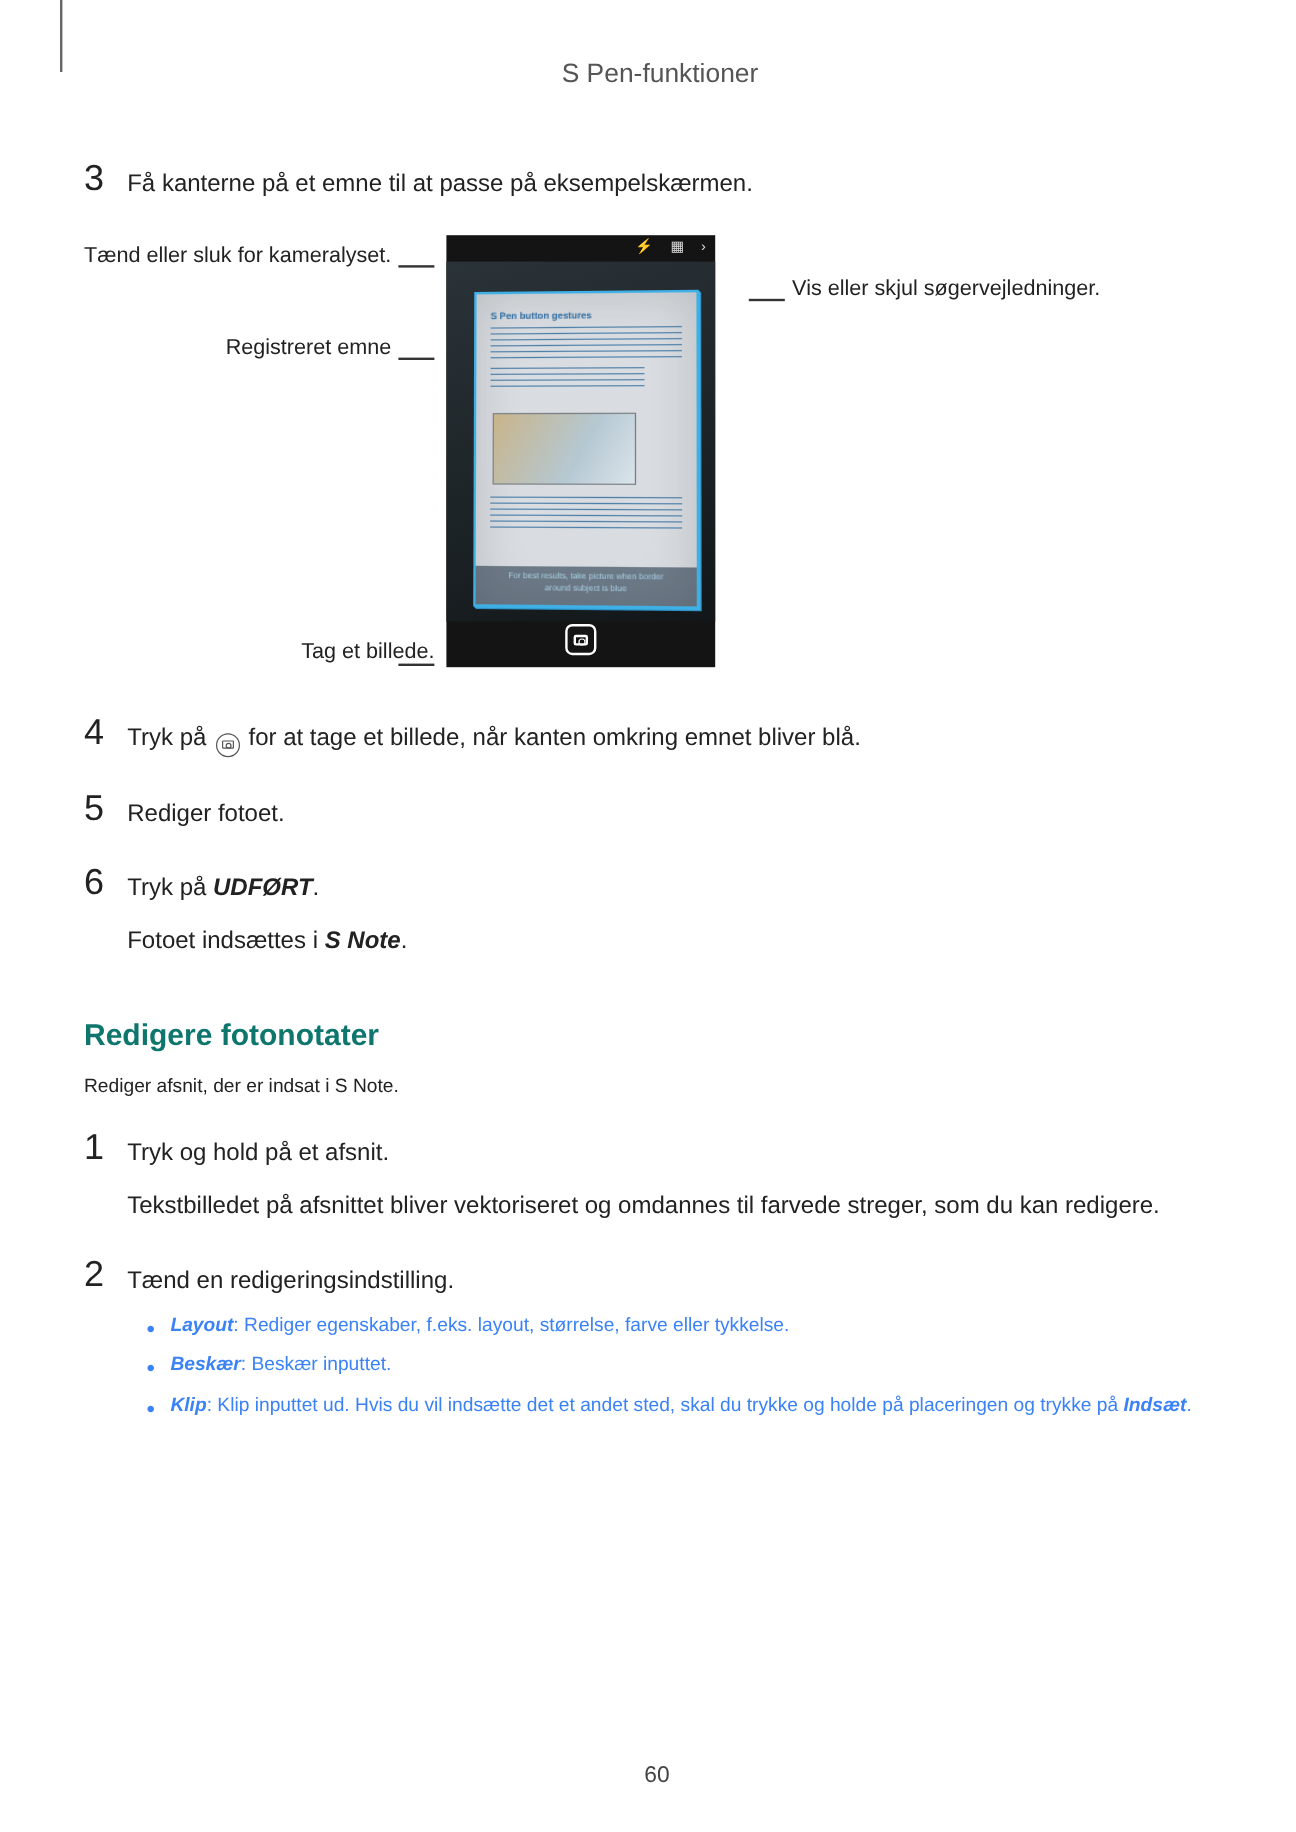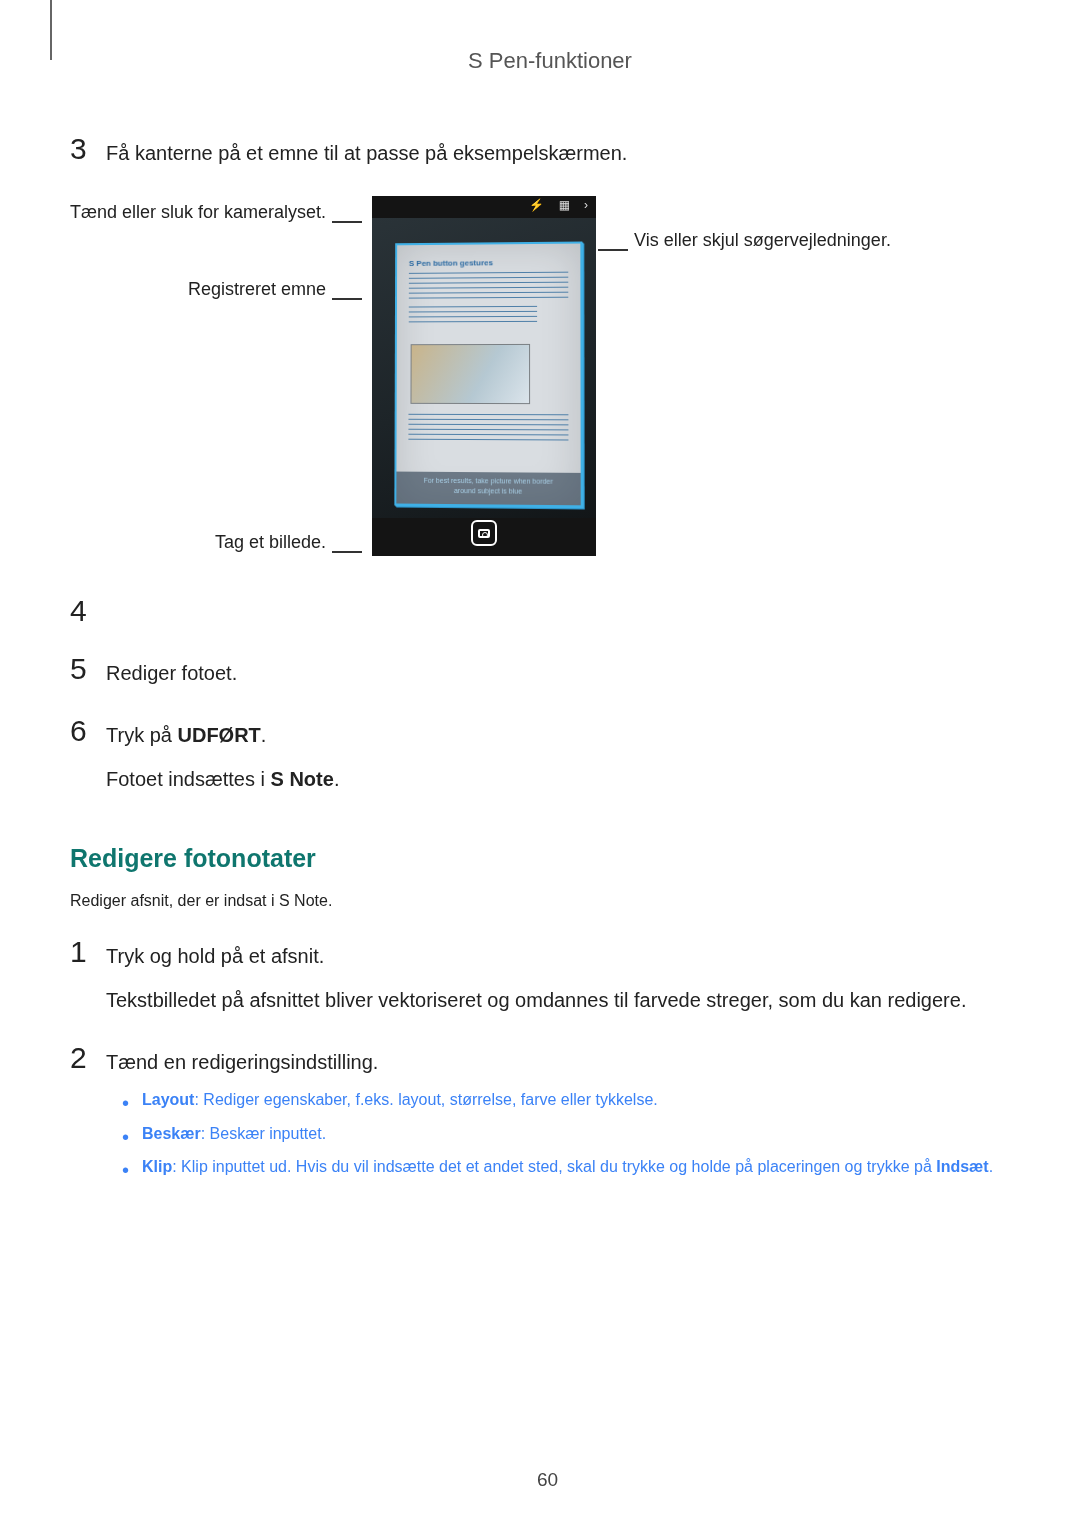--- a/index.html
+++ b/index.html
@@ -61,21 +61,21 @@
     font-size: 18px;
     color: #222;
     padding-right: 10px;
   }
   .right-callouts {
     display: flex;
     flex-direction: column;
     align-items: flex-start;
     font-size: 18px;
     color: #222;
-    padding-left: 2px;
+    padding-left: 28px;
   }
   .callout {
     display: flex;
     align-items: flex-end;
     white-space: nowrap;
   }
   .callout-line-l {
     width: 30px;
     height: 2px;
     background: #333;
@@ -240,21 +240,21 @@
     font-size: 20px;
   }
   .page-num {
     position: absolute;
     bottom: 36px;
     left: 15px; right: 0;
     text-align: center;
     font-size: 19px;
     color: #444;
   }
-  strong { font-weight: bold; }
+  strong { font-weight: bold; font-style: italic; }
 </style>
 </head>
 <body>
 
 <div class="header-rule"></div>
 <div class="section-title">S Pen-funktioner</div>
 
 <div class="step">
   <div class="step-num">3</div>
   <div class="step-body">Få kanterne på et emne til at passe på eksempelskærmen.</div>
@@ -263,21 +263,21 @@
 <div class="figure-wrap">
   <div class="left-callouts">
     <div class="callout" style="margin-top:6px;">
       <span>Tænd eller sluk for kameralyset.</span>
       <span class="callout-line-l"></span>
     </div>
     <div class="callout" style="margin-top:56px;">
       <span>Registreret emne</span>
       <span class="callout-line-l"></span>
     </div>
-    <div class="callout" style="margin-top:232px;">
+    <div class="callout" style="margin-top:232px;flex-direction:column;">
       <span>Tag et billede.</span>
       <span class="callout-line-l"></span>
     </div>
   </div>
 
   <div class="phone-shot">
     <div class="status-bar">
       <span class="status-icon">⚡</span>
       <span class="status-icon">▦</span>
       <span class="status-icon">›</span>
@@ -303,20 +303,27 @@
   <div class="right-callouts">
     <div class="callout" style="margin-top:34px;">
       <span class="callout-line-r"></span>
       <span>Vis eller skjul søgervejledninger.</span>
     </div>
   </div>
 </div>
 
 <div class="step">
   <div class="step-num">4</div>
+  <div class="step-body">
+    <span>Tryk på </span>
+    <span class="inline-icon">
+        <span class="cam"></span>
+      </span>
+    <span> for at tage et billede, når kanten omkring emnet bliver blå.</span>
+  </div>
 </div>
 
 <div class="step">
   <div class="step-num">5</div>
   <div class="step-body">Rediger fotoet.</div>
 </div>
 
 <div class="step">
   <div class="step-num">6</div>
   <div class="step-body">

